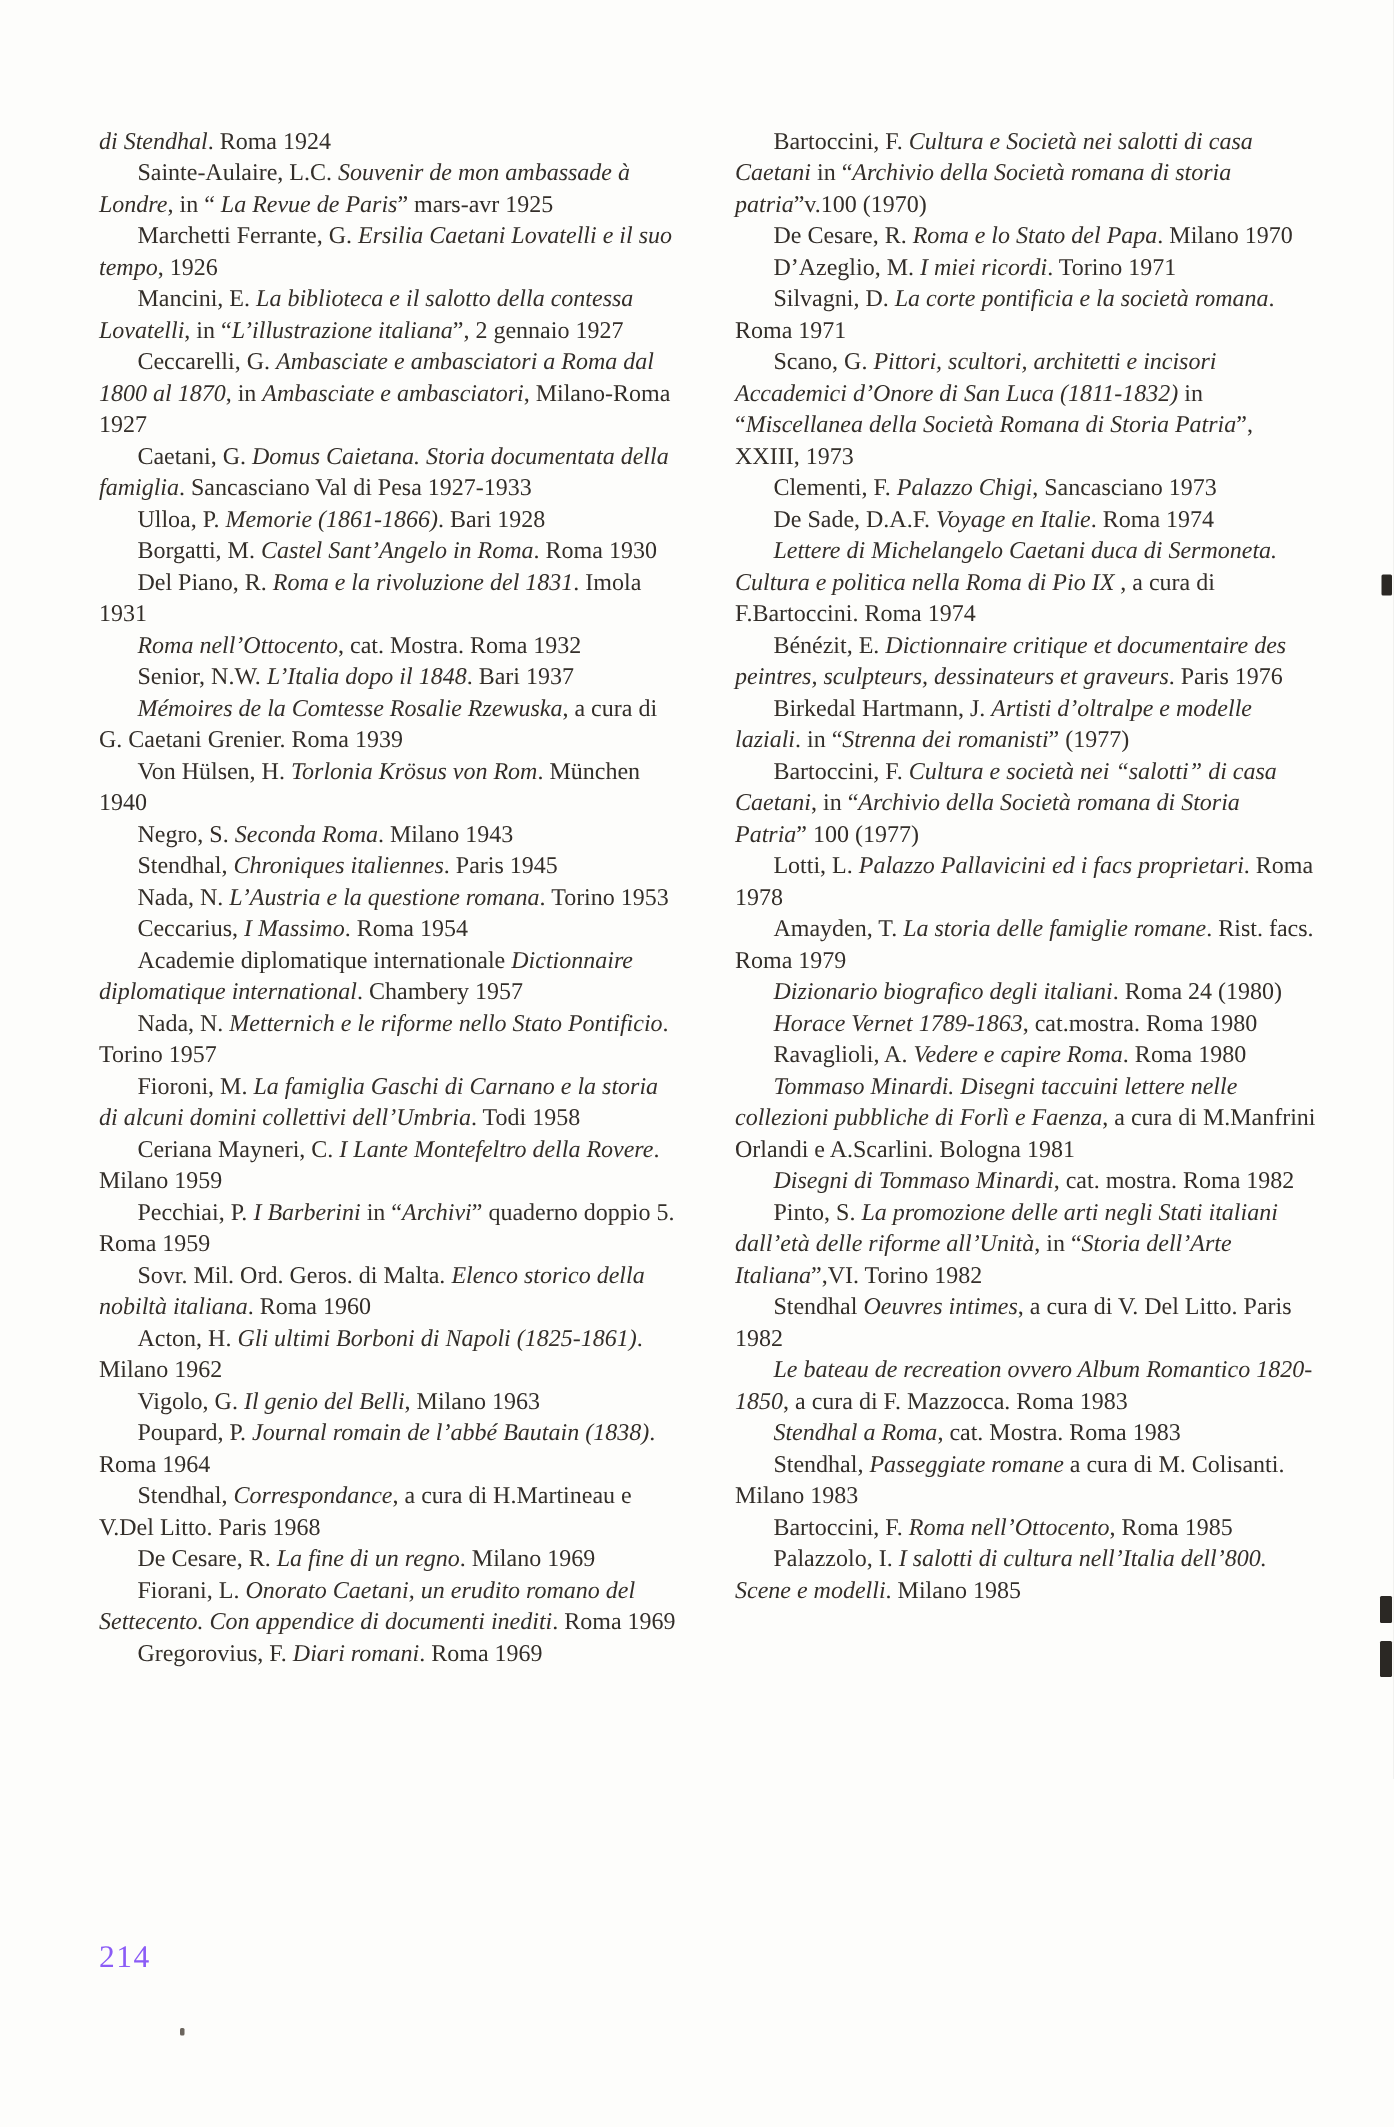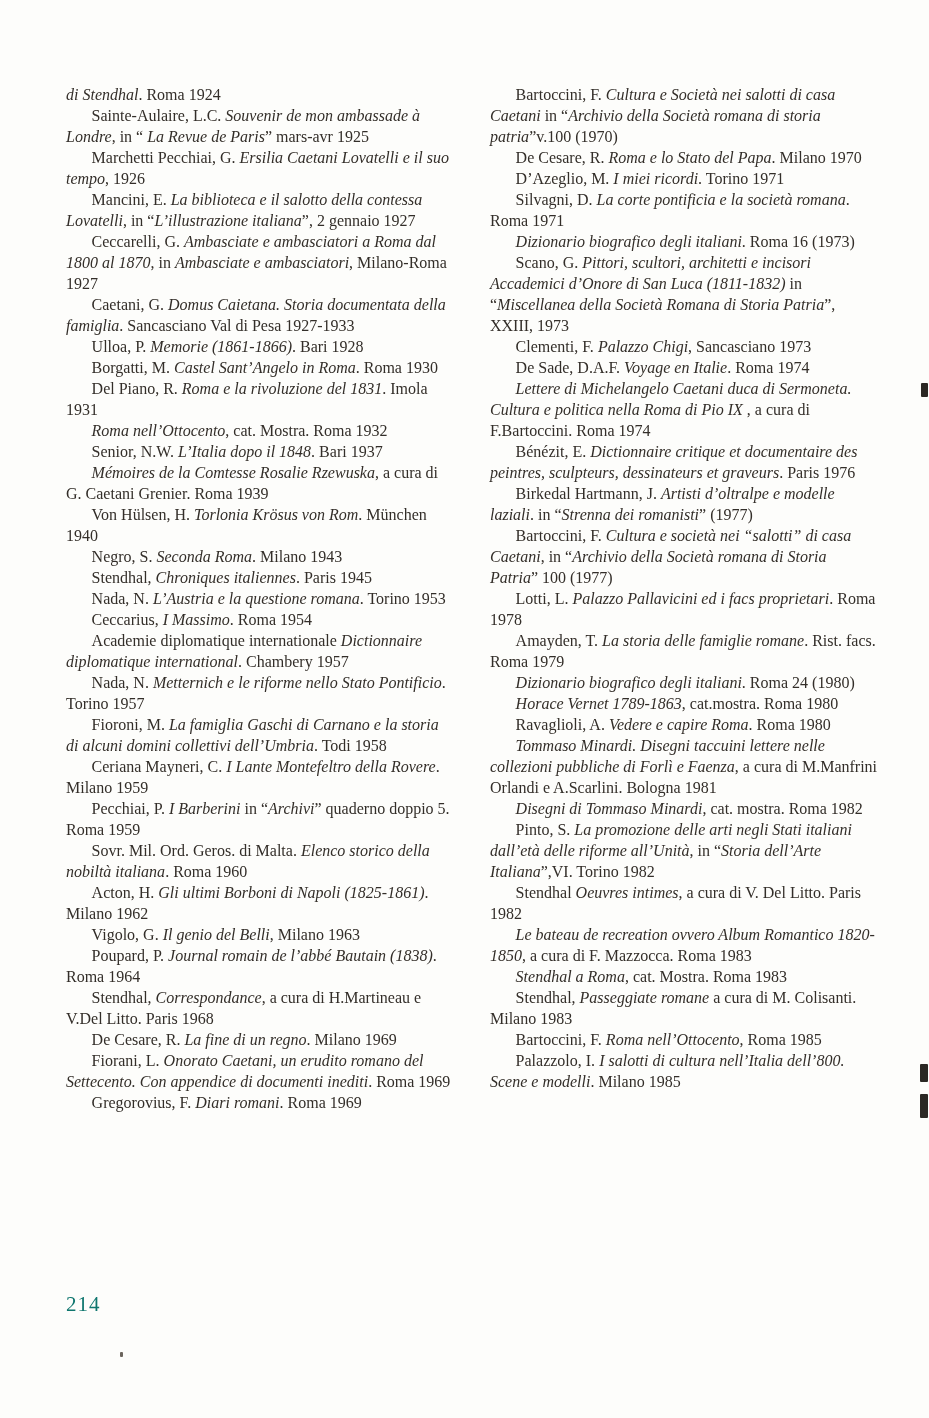--- a/index.html
+++ b/index.html
@@ -40,41 +40,41 @@
   }
   .it {
     font-style: italic;
   }
   .page-number {
     position: absolute;
     left: 66px;
     top: 1292px;
     font-size: 21px;
     letter-spacing: 1px;
-    color: #0f766e;
+    color: #8b5cf6;
   }
   .artifact {
     position: absolute;
     background: #2b2824;
     border-radius: 1px;
   }
   .a1 { left: 921px; top: 383px; width: 7px; height: 14px; }
   .a2 { left: 920px; top: 1064px; width: 8px; height: 18px; }
   .a3 { left: 920px; top: 1094px; width: 8px; height: 24px; }
   .a4 { left: 120px; top: 1352px; width: 3px; height: 5px; background:#6b655d; }
 </style>
 </head>
 <body>
 
 <div class="page">
   <div class="columns">
     <div class="column" id="col-left">
         <p class="entry no-indent"><span class="it">di Stendhal</span><span>. Roma 1924</span></p>
         <p class="entry"><span>Sainte-Aulaire, L.C. </span><span class="it">Souvenir de mon ambassade à Londre</span><span>, in “ </span><span class="it">La Revue de Paris</span><span>” mars-avr 1925</span></p>
-        <p class="entry"><span>Marchetti Pecchiai, G. </span><span class="it">Ersilia Caetani Lovatelli e il suo tempo</span><span>, 1926</span></p>
+        <p class="entry"><span>Marchetti Ferrante, G. </span><span class="it">Ersilia Caetani Lovatelli e il suo tempo</span><span>, 1926</span></p>
         <p class="entry"><span>Mancini, E. </span><span class="it">La biblioteca e il salotto della contessa Lovatelli</span><span>, in “</span><span class="it">L’illustrazione italiana</span><span>”, 2 gennaio 1927</span></p>
         <p class="entry"><span>Ceccarelli, G. </span><span class="it">Ambasciate e ambasciatori a Roma dal 1800 al 1870</span><span>, in </span><span class="it">Ambasciate e ambasciatori</span><span>, Milano-Roma 1927</span></p>
         <p class="entry"><span>Caetani, G. </span><span class="it">Domus Caietana. Storia documentata della famiglia</span><span>. Sancasciano Val di Pesa 1927-1933</span></p>
         <p class="entry"><span>Ulloa, P. </span><span class="it">Memorie (1861-1866)</span><span>. Bari 1928</span></p>
         <p class="entry"><span>Borgatti, M. </span><span class="it">Castel Sant’Angelo in Roma</span><span>. Roma 1930</span></p>
         <p class="entry"><span>Del Piano, R. </span><span class="it">Roma e la rivoluzione del 1831</span><span>. Imola 1931</span></p>
         <p class="entry"><span class="it">Roma nell’Ottocento</span><span>, cat. Mostra. Roma 1932</span></p>
         <p class="entry"><span>Senior, N.W. </span><span class="it">L’Italia dopo il 1848</span><span>. Bari 1937</span></p>
         <p class="entry"><span class="it">Mémoires de la Comtesse Rosalie Rzewuska</span><span>, a cura di G. Caetani Grenier. Roma 1939</span></p>
         <p class="entry"><span>Von Hülsen, H. </span><span class="it">Torlonia Krösus von Rom</span><span>. München 1940</span></p>
@@ -94,21 +94,20 @@
         <p class="entry"><span>Stendhal, </span><span class="it">Correspondance</span><span>, a cura di H.Martineau e V.Del Litto. Paris 1968</span></p>
         <p class="entry"><span>De Cesare, R. </span><span class="it">La fine di un regno</span><span>. Milano 1969</span></p>
         <p class="entry"><span>Fiorani, L. </span><span class="it">Onorato Caetani, un erudito romano del Settecento. Con appendice di documenti inediti</span><span>. Roma 1969</span></p>
         <p class="entry"><span>Gregorovius, F. </span><span class="it">Diari romani</span><span>. Roma 1969</span></p>
       </div>
     <div class="column" id="col-right">
         <p class="entry"><span>Bartoccini, F. </span><span class="it">Cultura e Società nei salotti di casa Caetani</span><span> in “</span><span class="it">Archivio della Società romana di storia patria</span><span>”v.100 (1970)</span></p>
         <p class="entry"><span>De Cesare, R. </span><span class="it">Roma e lo Stato del Papa</span><span>. Milano 1970</span></p>
         <p class="entry"><span>D’Azeglio, M. </span><span class="it">I miei ricordi</span><span>. Torino 1971</span></p>
         <p class="entry"><span>Silvagni, D. </span><span class="it">La corte pontificia e la società romana</span><span>. Roma 1971</span></p>
-        <p class="entry"><span class="it">Dizionario biografico degli italiani</span><span>. Roma 16 (1973)</span></p>
         <p class="entry"><span>Scano, G. </span><span class="it">Pittori, scultori, architetti e incisori Accademici d’Onore di San Luca (1811-1832)</span><span> in “</span><span class="it">Miscellanea della Società Romana di Storia Patria</span><span>”, XXIII, 1973</span></p>
         <p class="entry"><span>Clementi, F. </span><span class="it">Palazzo Chigi</span><span>, Sancasciano 1973</span></p>
         <p class="entry"><span>De Sade, D.A.F. </span><span class="it">Voyage en Italie</span><span>. Roma 1974</span></p>
         <p class="entry"><span class="it">Lettere di Michelangelo Caetani duca di Sermoneta. Cultura e politica nella Roma di Pio IX</span><span> , a cura di F.Bartoccini. Roma 1974</span></p>
         <p class="entry"><span>Bénézit, E. </span><span class="it">Dictionnaire critique et documentaire des peintres, sculpteurs, dessinateurs et graveurs</span><span>. Paris 1976</span></p>
         <p class="entry"><span>Birkedal Hartmann, J. </span><span class="it">Artisti d’oltralpe e modelle laziali</span><span>. in “</span><span class="it">Strenna dei romanisti</span><span>” (1977)</span></p>
         <p class="entry"><span>Bartoccini, F. </span><span class="it">Cultura e società nei “salotti” di casa Caetani</span><span>, in “</span><span class="it">Archivio della Società romana di Storia Patria</span><span>” 100 (1977)</span></p>
         <p class="entry"><span>Lotti, L. </span><span class="it">Palazzo Pallavicini ed i facs proprietari</span><span>. Roma 1978</span></p>
         <p class="entry"><span>Amayden, T. </span><span class="it">La storia delle famiglie romane</span><span>. Rist. facs. Roma 1979</span></p>
         <p class="entry"><span class="it">Dizionario biografico degli italiani</span><span>. Roma 24 (1980)</span></p>

